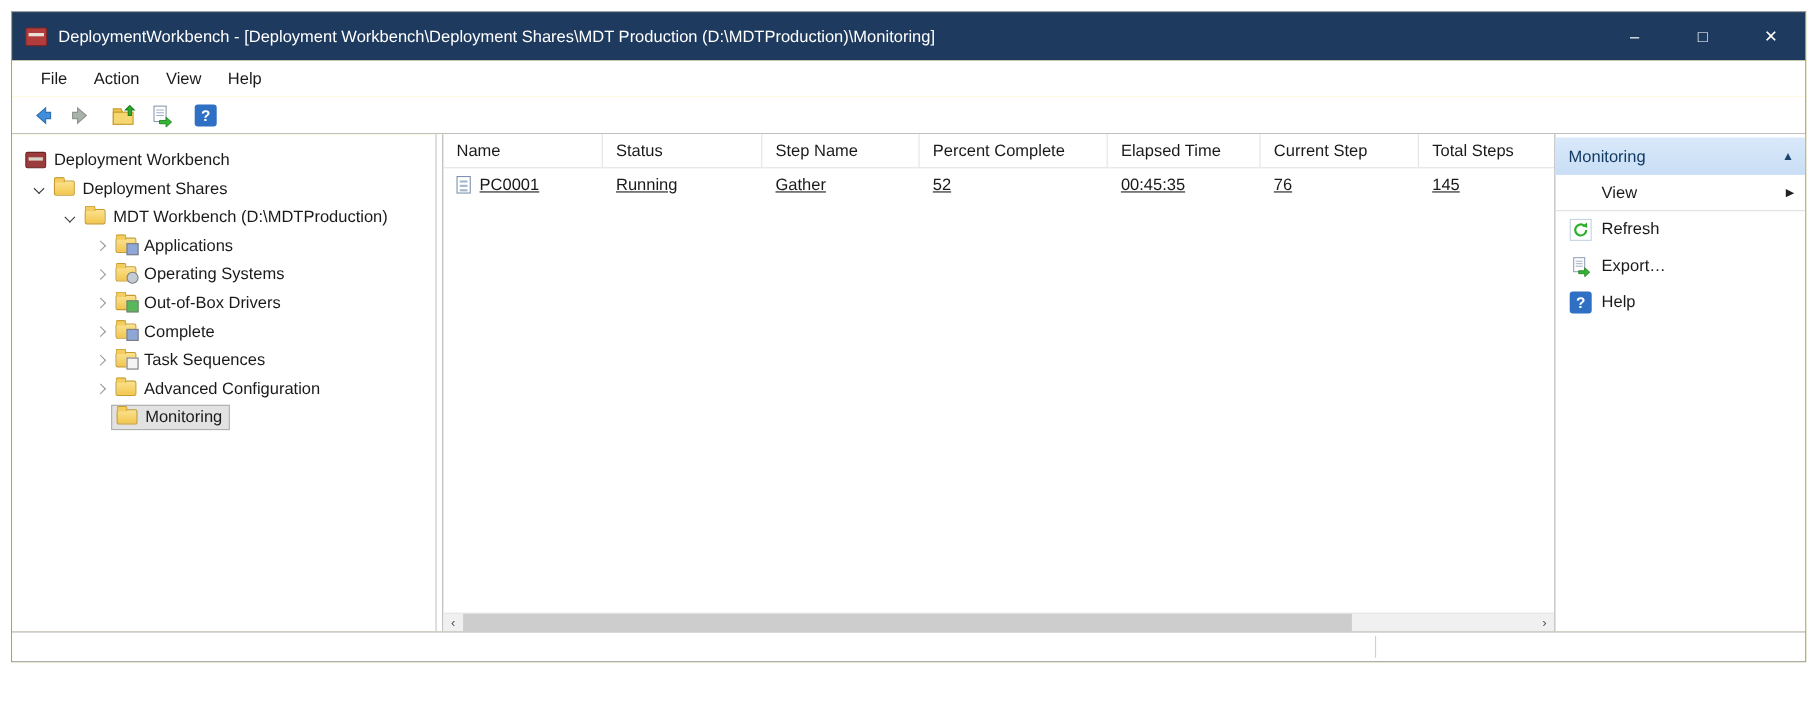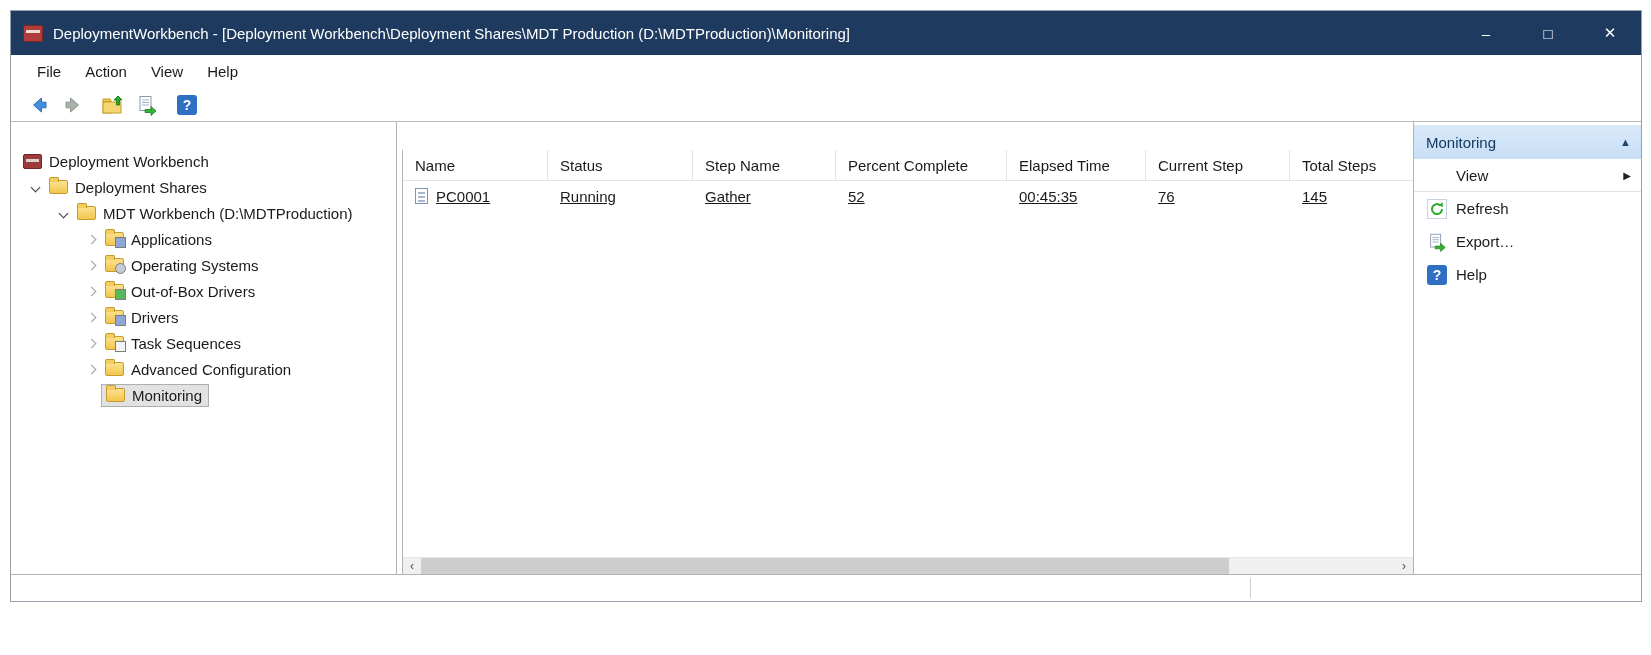--- a/index.html
+++ b/index.html
@@ -30,21 +30,21 @@
   .tb-ico { width:24px; height:24px; display:flex; align-items:center; justify-content:center; }
   .help-box { width:20px; height:20px; background:var(--accent_blue,#2f6fc4); border-radius:3px;
               color:#fff; font-weight:bold; font-size:14px; display:flex; align-items:center; justify-content:center; }
 
   
   .main { flex:1; display:flex; background:#fff; min-height:0; }
 
   
   .tree-pane { width:386px; flex:none; border-right:1px solid #b4b4b4; padding-top:10px; overflow:hidden; }
   .tree-item { height:26px; display:flex; align-items:center; white-space:nowrap; }
-  .lvl0 { padding-left:8px;margin-top:16px; } .lvl1 { padding-left:16px; } .lvl2 { padding-left:44px; } .lvl3 { padding-left:72px; }
+  .lvl0 { padding-left:8px; } .lvl1 { padding-left:16px; } .lvl2 { padding-left:44px; } .lvl3 { padding-left:72px; }
   .exp { width:18px; height:18px; flex:none; position:relative; }
   .exp.c::before, .exp.e::before { content:""; position:absolute; top:6px; left:5px; width:6px; height:6px;
                                    border-right:1.6px solid; border-bottom:1.6px solid; }
   .exp.c::before { border-color:#9c9c9c; transform:rotate(-45deg); }
   .exp.e::before { border-color:#3c3c3c; transform:rotate(45deg); }
   .node { display:flex; align-items:center; padding:2px 6px 2px 2px; }
   .node.sel { background:#e2e2e2; border:1px solid #aeaeae; }
   .ticon { position:relative; width:19px; height:14px; margin:0 7px 0 2px; flex:none;
            background:linear-gradient(180deg,#fbe28f,#f2c64d); border:1px solid #c59b2d; border-radius:2px; }
   .ticon::before { content:""; position:absolute; left:-1px; top:-4px; width:8px; height:4px;
@@ -55,21 +55,21 @@
   .ticon[data-ovl="os"]::after { background:#c3cbd4; border-radius:50%; }
   .ticon[data-ovl="drv"]::after { background:#59b75c; }
   .ticon[data-ovl="pkg"]::after { background:#8ea7d6; }
   .ticon[data-ovl="task"]::after { background:#f4f4f4; }
   .workbench-icon { width:19px; height:15px; position:relative; background:#9b3b3b;
                     border:1px solid #6e2424; border-radius:2px; margin:0 7px 0 2px; flex:none; }
   .workbench-icon::after { content:""; position:absolute; left:2px; right:2px; top:4px; height:3px; background:#d9d2c8; }
 
   
   .gap { width:5px; flex:none; background:#fff; }
-  .list-pane { flex:1; min-width:0; display:flex; flex-direction:column; border-left:1px solid #b4b4b4; background:#fff;margin-top:28px; }
+  .list-pane { flex:1; min-width:0; display:flex; flex-direction:column; border-left:1px solid #b4b4b4; background:#fff; }
   .list-header { height:31px; display:flex; align-items:center; border-bottom:1px solid #e3e3e3; flex:none; }
   .hcell { height:100%; display:flex; align-items:center; padding-left:12px; border-right:1px solid #e3e3e3;
            color:#1a1a1a; white-space:nowrap; overflow:hidden; flex:none; }
   .c0{width:145px;} .c1{width:145px;} .c2{width:143px;} .c3{width:171px;} .c4{width:139px;} .c5{width:144px;} .c6{width:110px; border-right:none;}
   .rows { flex:1; min-height:0; }
   .list-row { height:30px; display:flex; align-items:center;text-decoration:underline; }
   .cell { padding-left:12px; white-space:nowrap; overflow:hidden; flex:none; display:flex; align-items:center; }
   .page-icon { width:13px; height:16px; background:#fff; border:1px solid #7e93ad; margin-right:8px; position:relative; flex:none; }
   .page-icon::before { content:""; position:absolute; left:2px; right:2px; top:3px; height:2px; background:#a5b8cc;
                        box-shadow:0 4px 0 #a5b8cc, 0 8px 0 #a5b8cc; }
@@ -190,21 +190,21 @@
         <span class="exp c"></span>
         <span class="node">
             <span class="ticon" data-ovl="drv"></span>
             <span>Out-of-Box Drivers</span>
           </span>
       </div>
       <div class="tree-item lvl3">
         <span class="exp c"></span>
         <span class="node">
             <span class="ticon" data-ovl="pkg"></span>
-            <span>Drivers</span>
+            <span>Complete</span>
           </span>
       </div>
       <div class="tree-item lvl3">
         <span class="exp c"></span>
         <span class="node">
             <span class="ticon" data-ovl="task"></span>
             <span>Task Sequences</span>
           </span>
       </div>
       <div class="tree-item lvl3">

